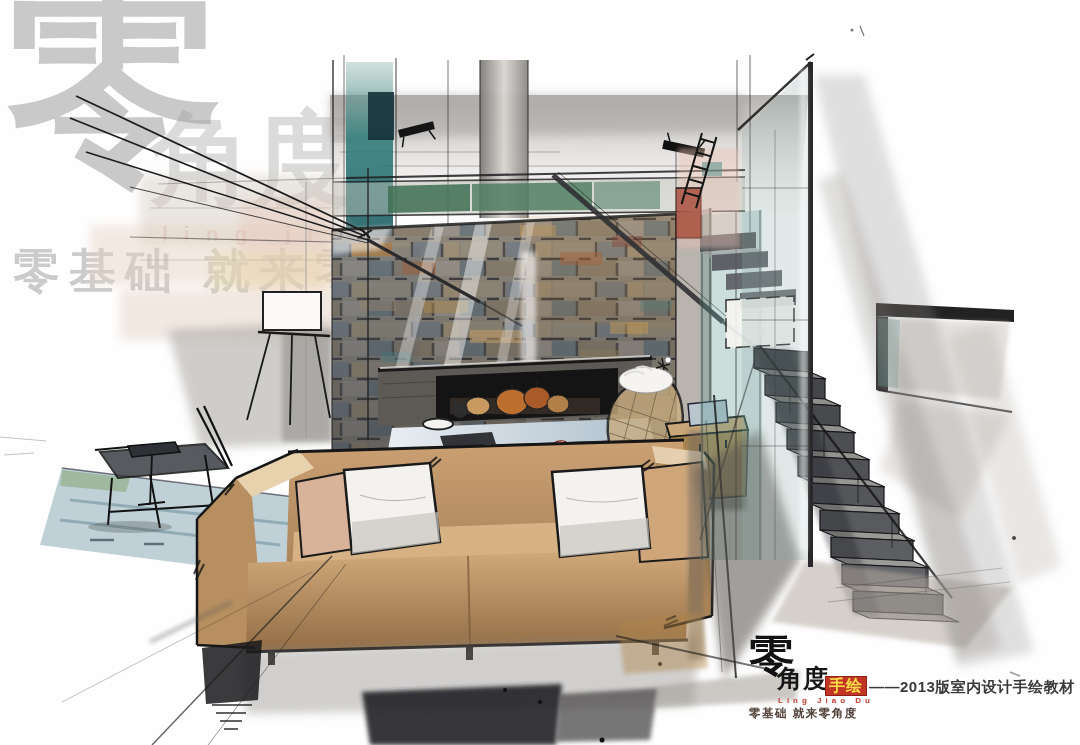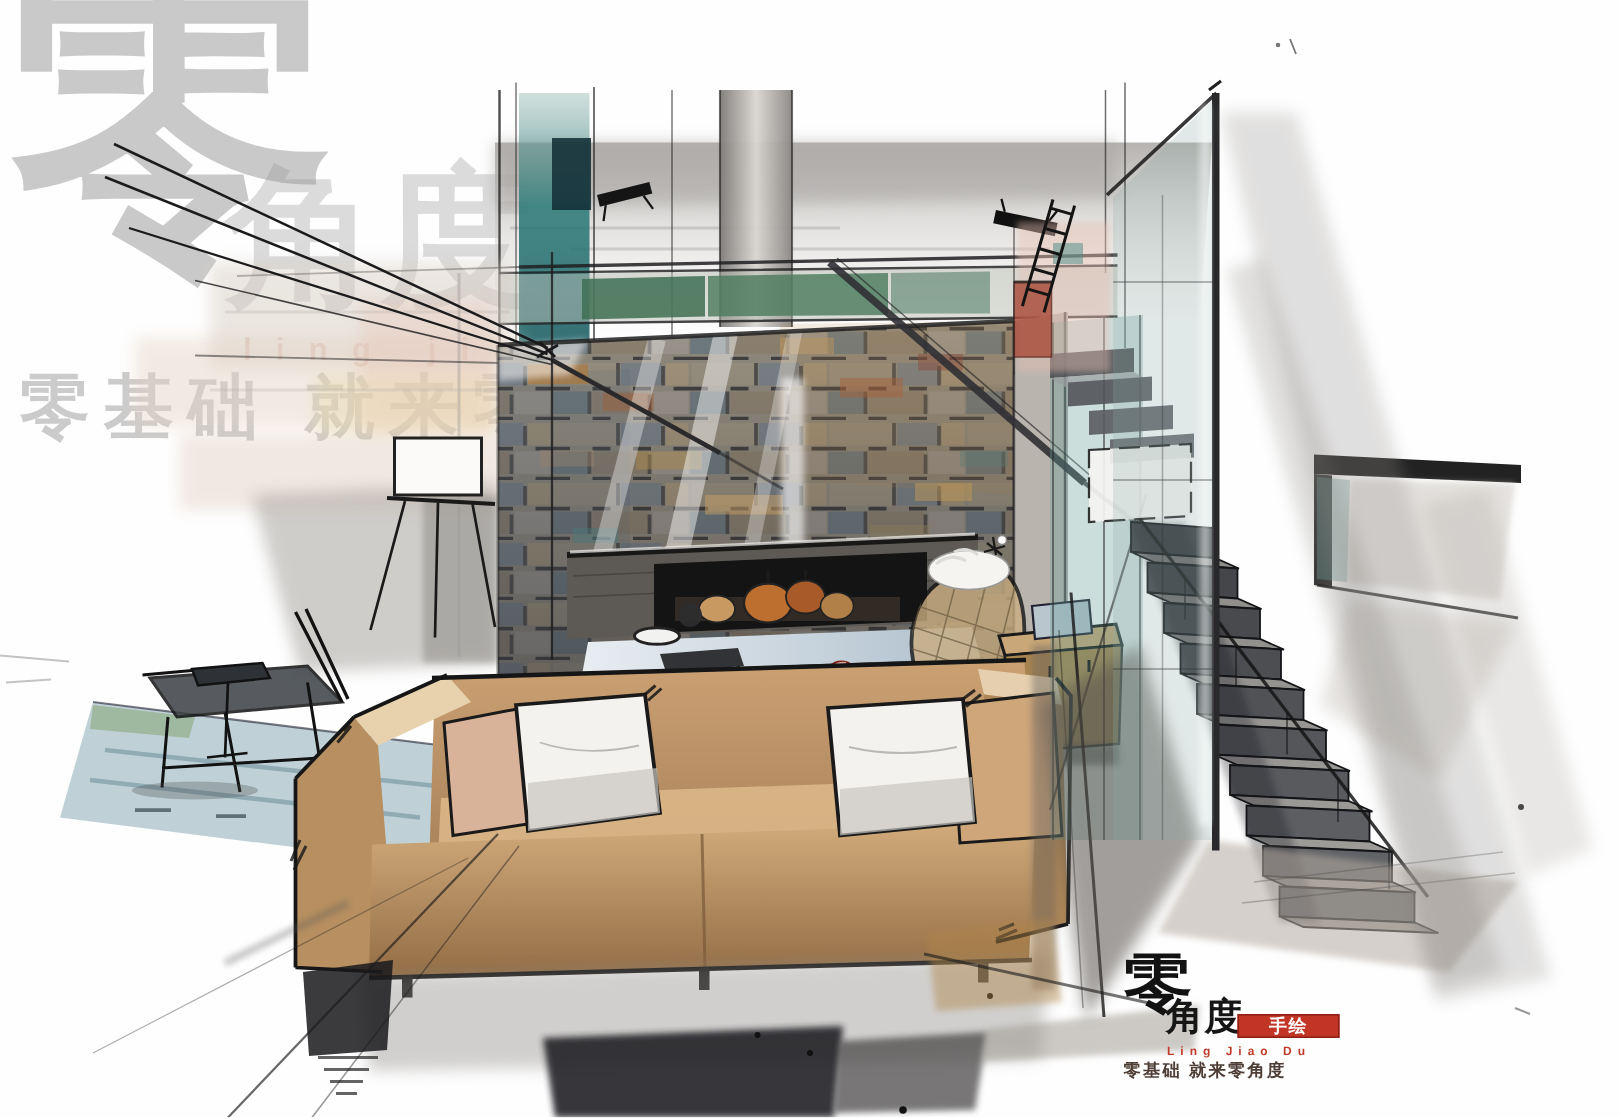--- a/index.html
+++ b/index.html
@@ -16,23 +16,23 @@
   .wm-pinyin{position:absolute;left:162px;top:222px;font-size:21px;color:#d4938a;opacity:.5;
        letter-spacing:16px;font-weight:700;}
   .wm-tagline{position:absolute;left:13px;top:240px;font-size:47px;font-weight:700;
        color:#a3a3a3;opacity:.55;letter-spacing:9px;white-space:nowrap;}
   
   .logo{position:absolute;left:745px;top:630px;width:335px;height:100px;z-index:5;}
   .logo-glyph{position:absolute;left:4px;top:2px;font-size:46px;font-weight:700;color:#121212;
        font-family:"DejaVu Serif", serif;transform:scaleY(.92);line-height:1;}
   .logo-brand{position:absolute;left:32px;top:36px;font-size:25px;font-weight:700;color:#161616;
        letter-spacing:1px;line-height:1;}
-  .logo-brand-red{position:absolute;left:80px;top:46px;font-size:12px;font-weight:700;
-       color:#ffffff;background:var(--logo_red,#c23524);border:1px solid #8e1f14;
-       padding:1px 20px;line-height:1;letter-spacing:1px;}
+  .logo-brand-red{position:absolute;left:80px;top:46px;font-size:16px;font-weight:700;
+       color:#fde047;background:var(--logo_red,#c23524);border:1px solid #8e1f14;
+       padding:1px 3px;line-height:1;letter-spacing:1px;}
   .logo-caption{position:absolute;left:124px;top:48px;font-size:15px;font-weight:700;
        color:#3a3a3a;letter-spacing:.5px;white-space:nowrap;}
   .logo-pinyin{position:absolute;left:33px;top:66px;font-size:8px;font-weight:700;
        color:#c23b2a;letter-spacing:4px;white-space:nowrap;}
   .logo-slogan{position:absolute;left:4px;top:76px;font-size:11.5px;font-weight:700;
        color:#4e3e36;letter-spacing:1.5px;white-space:nowrap;}
 </style>
 </head>
 <body>
 
@@ -397,17 +397,18 @@
       <polygon points="814,75 864,75 1034,652 958,668" fill="#969390" opacity=".28" filter="url(#soft)"></polygon>
       <polygon points="818,180 842,172 1002,648 956,660" fill="#787470" opacity=".22" filter="url(#soft)"></polygon>
       <polygon points="948,336 992,326 1062,566 1018,584" fill="#9e9892" opacity=".22" filter="url(#soft)"></polygon>
     </g>
   </svg>
 
   <div class="logo">
     <div class="logo-glyph">零</div>
     <div class="logo-brand">角度</div>
     <div class="logo-brand-red">手绘</div>
+    <div class="logo-caption">——2013版室内设计手绘教材</div>
     <div class="logo-pinyin">Ling Jiao Du</div>
     <div class="logo-slogan">零基础  就来零角度</div>
   </div>
 
 </div>
 
 </body></html>

